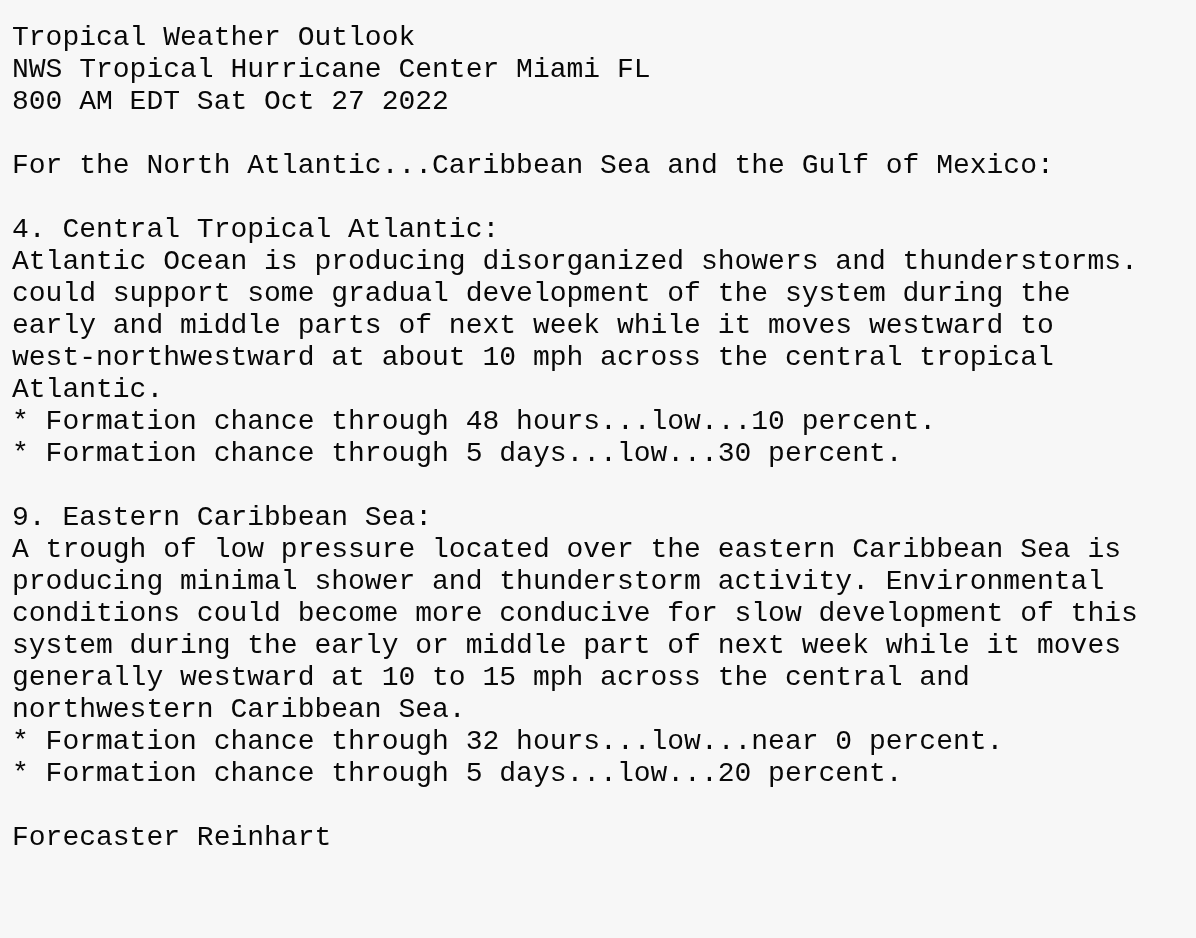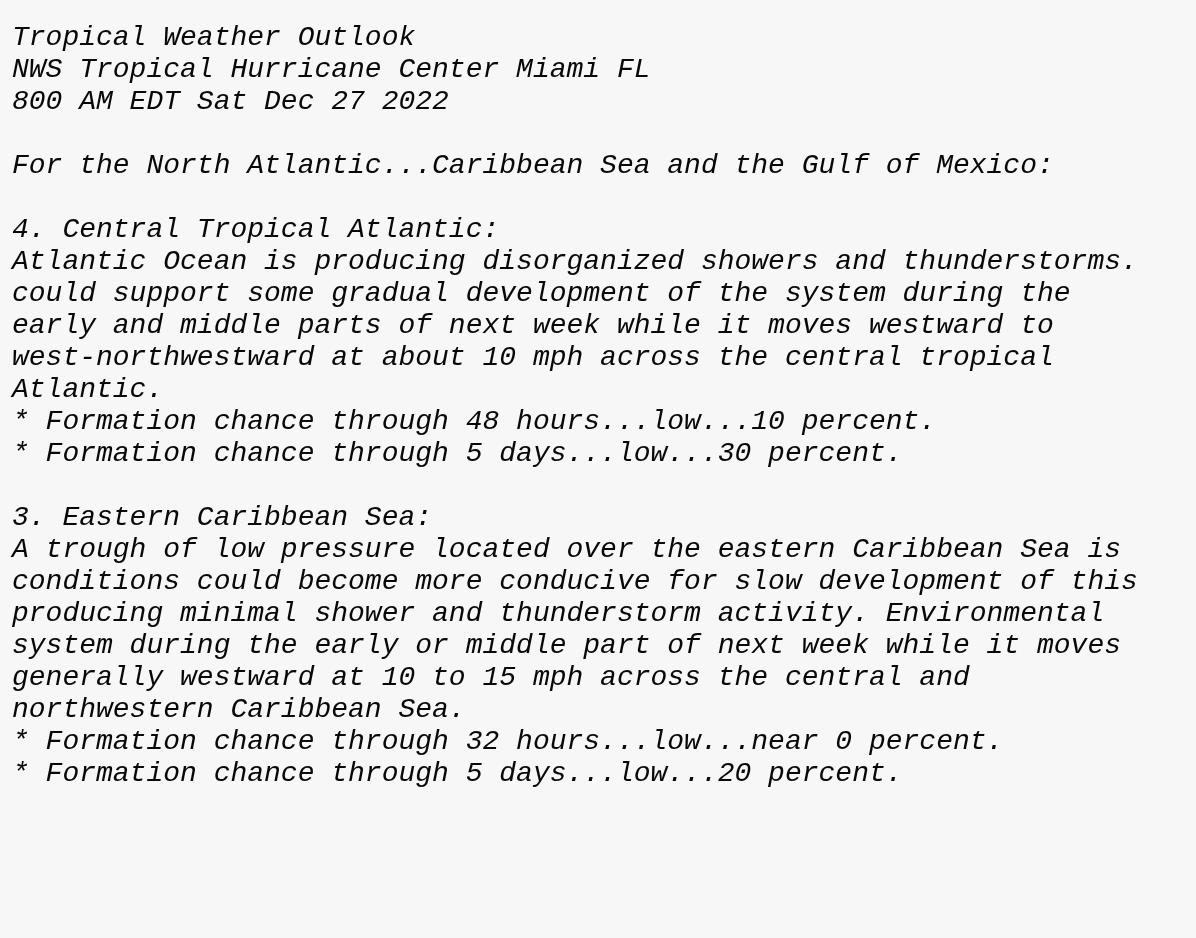--- a/index.html
+++ b/index.html
@@ -16,34 +16,33 @@
     height: 938px;
     padding: 22px 10px 0 12px;
     font-family: "Liberation Mono", "DejaVu Sans Mono", monospace;
     font-size: 28px;
     line-height: 32px;
     color: #080808;
   }
   .line {
     white-space: pre;
     height: 32px;
-    font-style: italic;
   }
   .blank {
     height: 32px;
   }
 </style>
 </head>
 <body>
 
 <main class="bulletin">
 
   <div class="line">Tropical Weather Outlook</div>
   <div class="line">NWS Tropical Hurricane Center Miami FL</div>
-  <div class="line">800 AM EDT Sat Dec 27 2022</div>
+  <div class="line">800 AM EDT Sat Oct 27 2022</div>
 
   <div class="blank"></div>
 
   <div class="line">For the North Atlantic...Caribbean Sea and the Gulf of Mexico:</div>
 
   <div class="blank"></div>
 
   <section>
     <div class="line">4. Central Tropical Atlantic:</div>
     <div class="line">Atlantic Ocean is producing disorganized showers and thunderstorms.</div>
@@ -51,27 +50,28 @@
     <div class="line">early and middle parts of next week while it moves westward to</div>
     <div class="line">west-northwestward at about 10 mph across the central tropical</div>
     <div class="line">Atlantic.</div>
     <div class="line">* Formation chance through 48 hours...low...10 percent.</div>
     <div class="line">* Formation chance through 5 days...low...30 percent.</div>
   </section>
 
   <div class="blank"></div>
 
   <section>
-    <div class="line">3. Eastern Caribbean Sea:</div>
+    <div class="line">9. Eastern Caribbean Sea:</div>
     <div class="line">A trough of low pressure located over the eastern Caribbean Sea is</div>
+    <div class="line">producing minimal shower and thunderstorm activity. Environmental</div>
     <div class="line">conditions could become more conducive for slow development of this</div>
-    <div class="line">producing minimal shower and thunderstorm activity. Environmental</div>
     <div class="line">system during the early or middle part of next week while it moves</div>
     <div class="line">generally westward at 10 to 15 mph across the central and</div>
     <div class="line">northwestern Caribbean Sea.</div>
     <div class="line">* Formation chance through 32 hours...low...near 0 percent.</div>
     <div class="line">* Formation chance through 5 days...low...20 percent.</div>
   </section>
 
   <div class="blank"></div>
 
+  <div class="line">Forecaster Reinhart</div>
 
 </main>
 
 </body></html>

